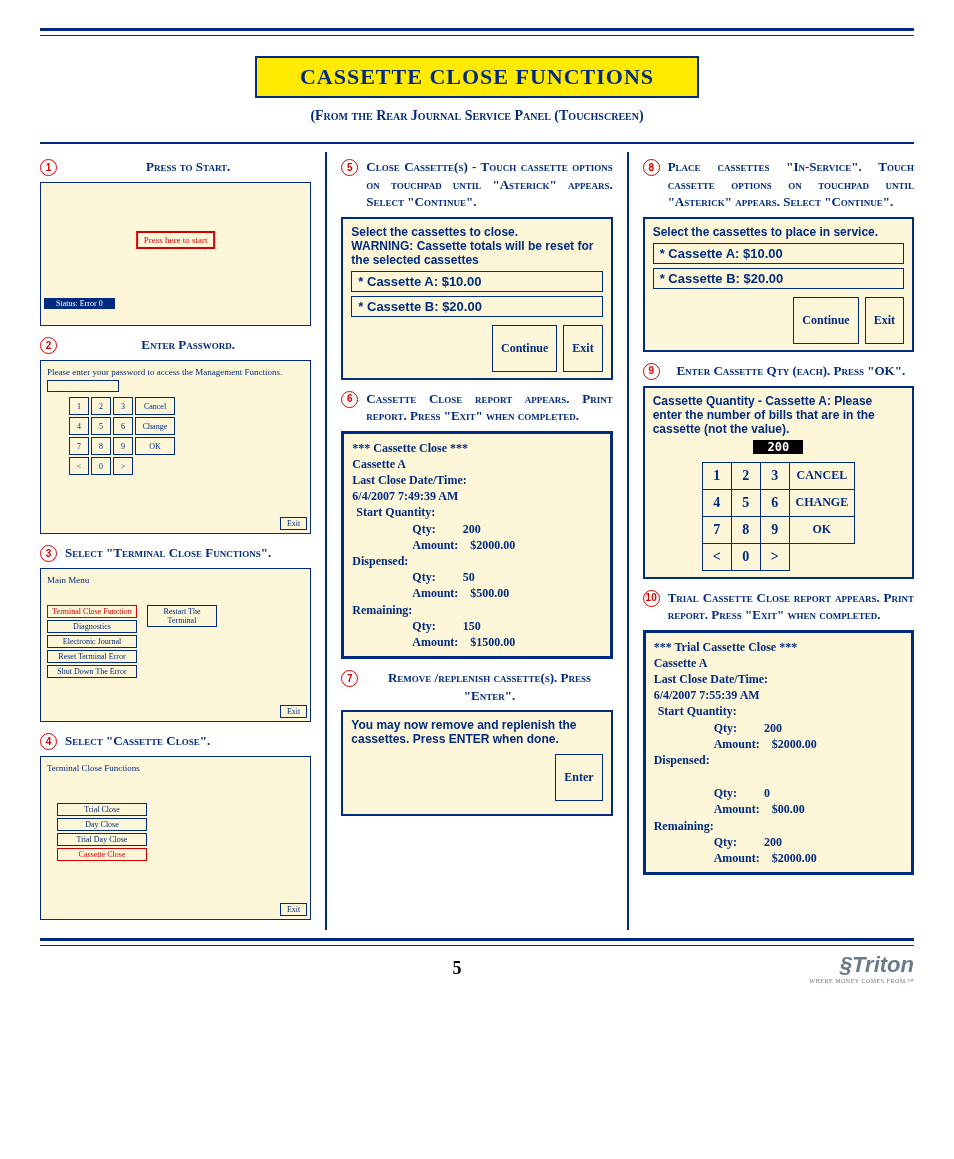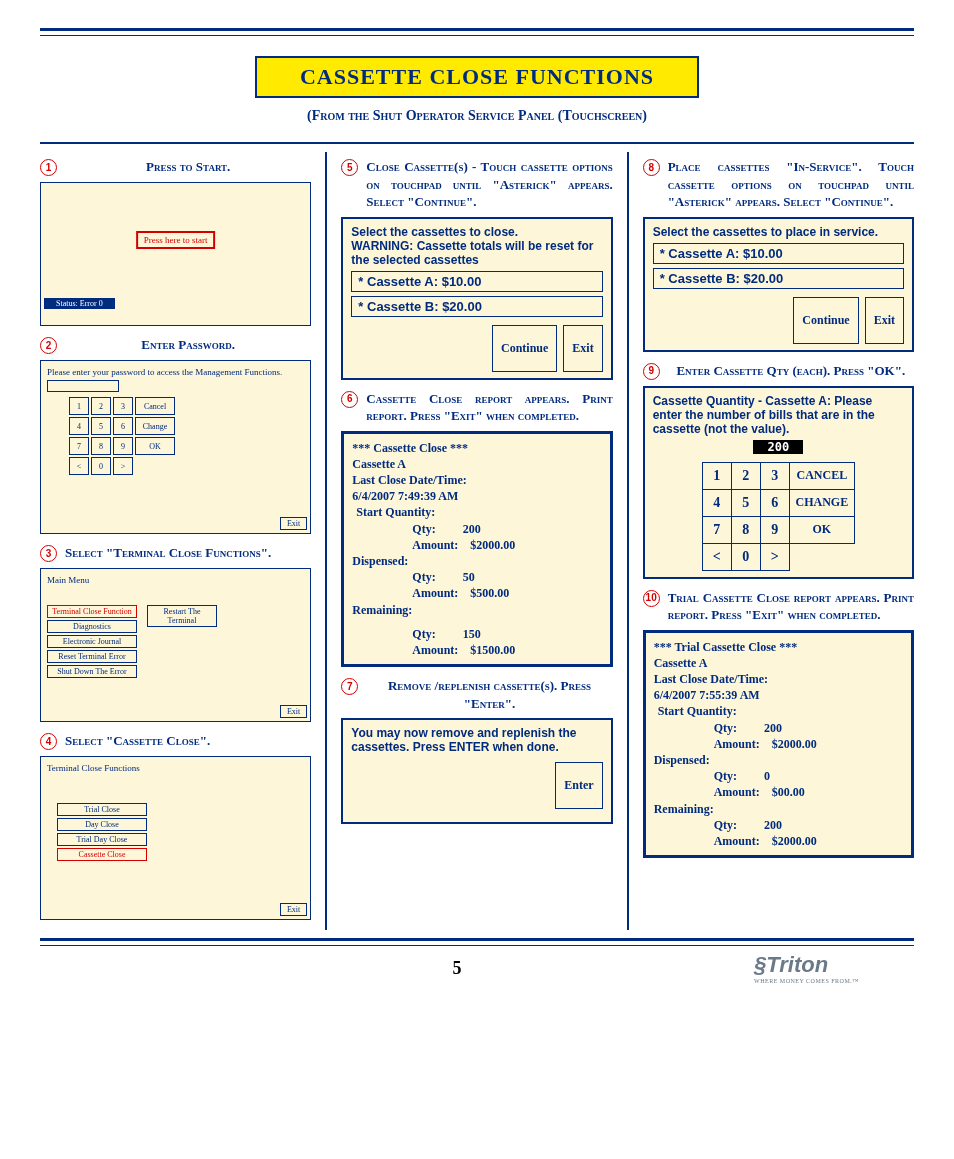--- a/index.html
+++ b/index.html
@@ -170,21 +170,21 @@
   .page-num{font-weight:bold;font-size:18px;color:#000;flex:1;text-align:center;}
   .logo{font-family:Arial,sans-serif;font-weight:bold;font-style:italic;color:#6a7a8a;font-size:22px;}
   .logo-tag{font-size:6px;letter-spacing:0.5px;color:#6a7a8a;display:block;font-style:normal;}
 </style>
 </head>
 <body>
 
 <div class="hr-top"></div>
 
 <div class="title-box">CASSETTE CLOSE FUNCTIONS</div>
-<div class="subtitle">(From the Shut Operator Service Panel (Touchscreen)</div>
+<div class="subtitle">(From the Rear Journal Service Panel (Touchscreen)</div>
 
 <div class="columns">
 
   <div class="col">
 
     <div class="step">
       <div class="step-head">
           <span class="num">1</span>
       <span class="txt" style="text-align:center;">Press to Start.</span>
         </div>
@@ -306,21 +306,21 @@
         <div>Cassette A</div>
         <div>Last Close Date/Time:</div>
         <div>6/4/2007  7:49:39 AM</div>
         <div style="padding-left:4px;">Start Quantity:</div>
         <div style="padding-left:60px;white-space:pre;">Qty:         200</div>
         <div style="padding-left:60px;white-space:pre;">Amount:    $2000.00</div>
         <div>Dispensed:</div>
         <div style="padding-left:60px;white-space:pre;">Qty:         50</div>
         <div style="padding-left:60px;white-space:pre;">Amount:    $500.00</div>
         <div>Remaining:</div>
-        <div style="padding-left:60px;white-space:pre;margin-top:8px;">Qty:         150</div>
+        <div style="padding-left:60px;white-space:pre;">Qty:         150</div>
         <div style="padding-left:60px;white-space:pre;">Amount:    $1500.00</div>
       </div>
     </div>
 
     <div class="step">
       <div class="step-head">
           <span class="num">7</span>
       <span class="txt" style="text-align:center;">Remove /replenish cassette(s). Press "Enter".</span>
         </div>
       <div class="panel" style="min-height:90px;">
@@ -399,32 +399,32 @@
         </div>
       <div class="report-panel">
         <div>*** Trial Cassette Close ***</div>
         <div>Cassette A</div>
         <div>Last Close Date/Time:</div>
         <div>6/4/2007  7:55:39 AM</div>
         <div style="padding-left:4px;">Start Quantity:</div>
         <div style="padding-left:60px;white-space:pre;">Qty:         200</div>
         <div style="padding-left:60px;white-space:pre;">Amount:    $2000.00</div>
         <div>Dispensed:</div>
-        <div style="padding-left:60px;white-space:pre;">Qty:         0</div>
+        <div style="padding-left:60px;white-space:pre;margin-top:17px;">Qty:         0</div>
         <div style="padding-left:60px;white-space:pre;">Amount:    $00.00</div>
         <div>Remaining:</div>
         <div style="padding-left:60px;white-space:pre;">Qty:         200</div>
         <div style="padding-left:60px;white-space:pre;">Amount:    $2000.00</div>
       </div>
     </div>
   </div>
 </div>
 
 <div class="hr-bottom"></div>
 
 <div class="footer">
   <div style="width:120px;"></div>
   <div class="page-num">5</div>
-  <div style="width:160px;">
+  <div style="width:160px;text-align:right;">
     <span class="logo">§<span>Triton</span></span>
     <span class="logo-tag">WHERE MONEY COMES FROM.™</span>
   </div>
 </div>
 
 </body></html>

